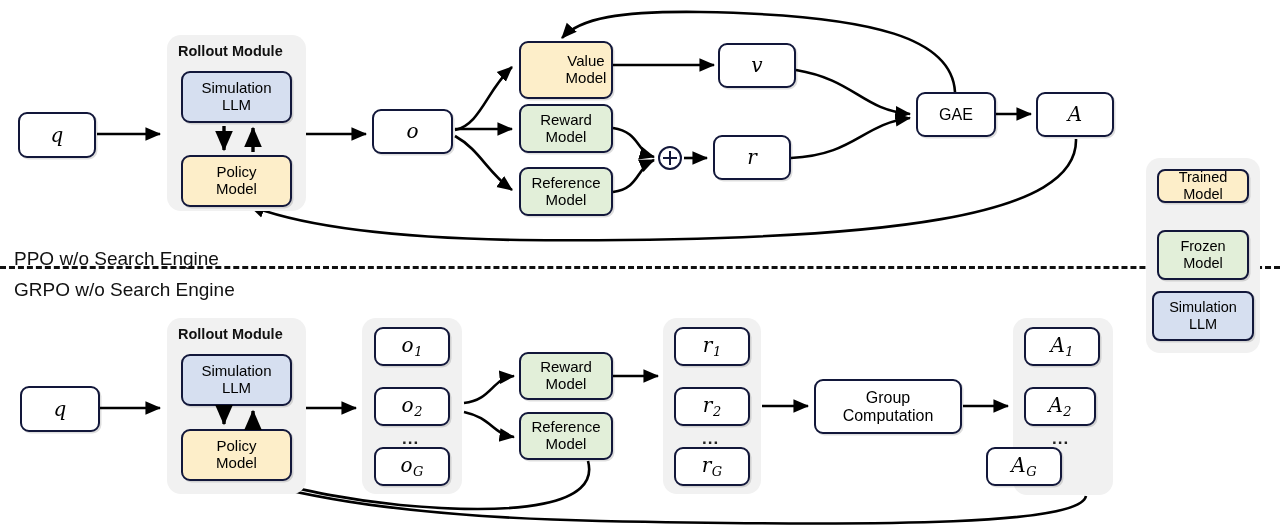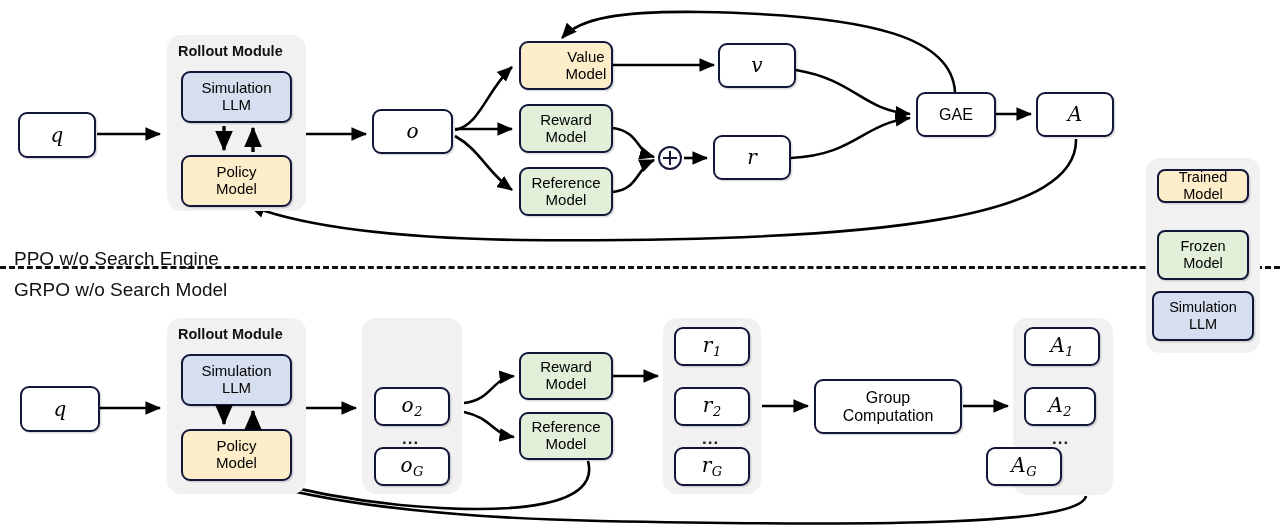--- a/index.html
+++ b/index.html
@@ -201,21 +201,21 @@
     <g stroke="#000" stroke-width="3.4" fill="none" marker-end="url(#ah)">
       <path d="M224,126 L224,150"></path>
       <path d="M253,152 L253,128"></path>
     </g>
   </svg>
 
   <div class="node" style="left:372px; top:109px; width:81px; height:45px;">
     <span class="ln math">o</span>
   </div>
 
-  <div class="node trained" style="left:519px; top:41px; width:94px; height:49px;padding-left:40px;">
+  <div class="node trained" style="left:519px; top:41px; width:94px; height:58px;padding-left:40px;">
     <span class="ln">Value</span>
     <span class="ln">Model</span>
   </div>
 
   <div class="node frozen" style="left:519px; top:104px; width:94px; height:49px;">
     <span class="ln">Reward</span>
     <span class="ln">Model</span>
   </div>
 
   <div class="node frozen" style="left:519px; top:167px; width:94px; height:49px;">
@@ -238,21 +238,21 @@
   </div>
 
   <div class="node" style="left:1036px; top:92px; width:78px; height:45px;">
     <span class="ln math">A</span>
   </div>
 
   <div class="caption" style="left:14px; top:248px;">PPO w/o Search Engine</div>
 
   <div class="divider" style="top:266px;"></div>
 
-  <div class="caption" style="left:14px; top:279px;">GRPO w/o Search Model</div>
+  <div class="caption" style="left:14px; top:279px;">GRPO w/o Search Engine</div>
 
   <div class="node" style="left:20px; top:386px; width:80px; height:46px;">
     <span class="ln math">q</span>
   </div>
 
   <div class="panel" style="left:167px; top:318px; width:139px; height:176px;"></div>
   <div class="panel-title" style="left:178px; top:326px;">Rollout Module</div>
 
   <div class="node sim" style="left:181px; top:354px; width:111px; height:52px;">
     <span class="ln">Simulation</span>
@@ -265,20 +265,23 @@
   </div>
 
   <svg class="wires">
     <g stroke="#000" stroke-width="3.4" fill="none" marker-end="url(#ah)">
       <path d="M224,409 L224,424"></path>
       <path d="M253,426 L253,411"></path>
     </g>
   </svg>
 
   <div class="panel" style="left:362px; top:318px; width:100px; height:176px;"></div>
+  <div class="node" style="left:374px; top:327px; width:76px; height:39px;">
+    <span class="ln math"><span>o</span><span class="sub">1</span></span>
+  </div>
   <div class="node" style="left:374px; top:387px; width:76px; height:39px;">
     <span class="ln math"><span>o</span><span class="sub">2</span></span>
   </div>
   <div class="dots" style="left:402px; top:430px;">...</div>
   <div class="node" style="left:374px; top:447px; width:76px; height:39px;">
     <span class="ln math"><span>o</span><span class="sub">G</span></span>
   </div>
 
   <div class="node frozen" style="left:519px; top:352px; width:94px; height:48px;">
     <span class="ln">Reward</span>

